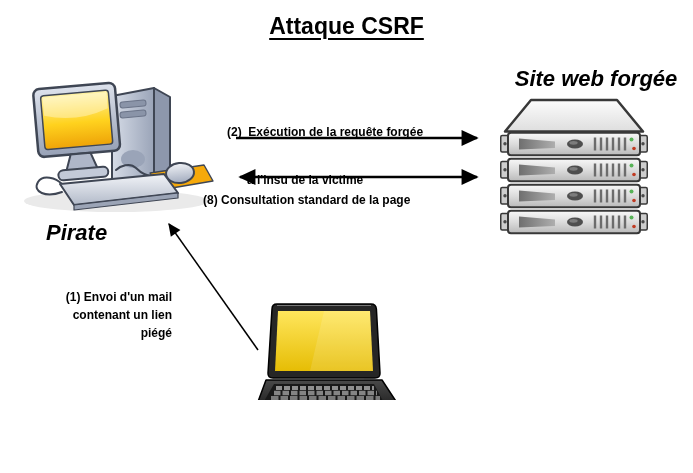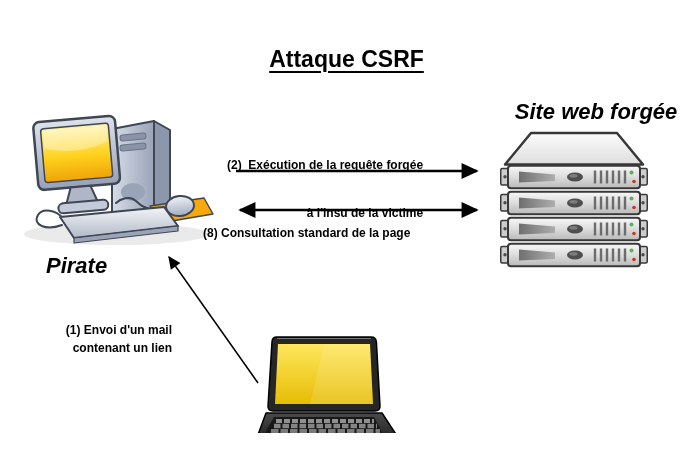--- a/index.html
+++ b/index.html
@@ -1,27 +1,27 @@
 <!DOCTYPE html>
 <html><head>
 <meta charset="utf-8">
 <style>
   html,body{margin:0;padding:0;background:#fff;}
   #canvas{position:relative;width:693px;height:400px;background:#fff;overflow:hidden;
-          font-family:"Liberation Sans",sans-serif;color:#000;margin-top:33px;}
+          font-family:"Liberation Sans",sans-serif;color:#000;}
   .abs{position:absolute;}
   #title{top:13px;left:0;width:693px;text-align:center;font-size:23px;font-weight:bold;}
   #title span{text-decoration:underline;text-decoration-thickness:2px;text-underline-offset:4px;}
   .node-label{font-size:22px;font-weight:bold;font-style:italic;}
   #victim-label{left:46px;top:220px;}
   #server-label{left:504px;top:66px;width:184px;text-align:center;}
   #pirate-label{left:292px;top:428px;}
   .step-label{font-size:12px;font-weight:bold;line-height:16px;white-space:pre;}
   #step2-label{left:227px;top:92px;}
-  #step2-label .line2{padding-left:20px;text-align:right;}
+  #step2-label .line2{padding-left:20px;}
   #step3-label{left:203px;top:192px;}
   #step1-label{left:8px;top:288px;width:164px;text-align:right;line-height:18px;white-space:normal;}
   svg{display:block;}
 </style>
 </head>
 <body>
 
 <div id="canvas">
 
   <div class="abs" id="title"><span>Attaque CSRF</span></div>
@@ -154,19 +154,20 @@
   </svg>
 
   <div class="abs step-label" id="step2-label">
     <div>(2)  Exécution de la requête forgée</div>
     <div class="line2">à l'insu de la victime</div>
   </div>
   <div class="abs step-label" id="step3-label">(8) Consultation standard de la page</div>
   <div class="abs step-label" id="step1-label">
     <div>(1) Envoi d'un mail</div>
     <div>contenant un lien</div>
+    <div>piégé</div>
   </div>
 
   <div class="abs node-label" id="victim-label">Pirate</div>
   <div class="abs node-label" id="server-label">Site web forgée</div>
   <div class="abs node-label" id="pirate-label">Victime</div>
 
 </div>
 
 </body></html>

